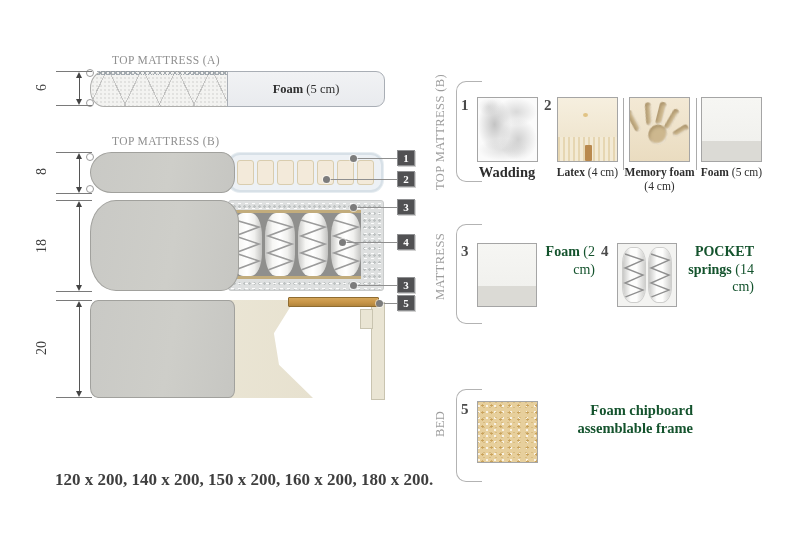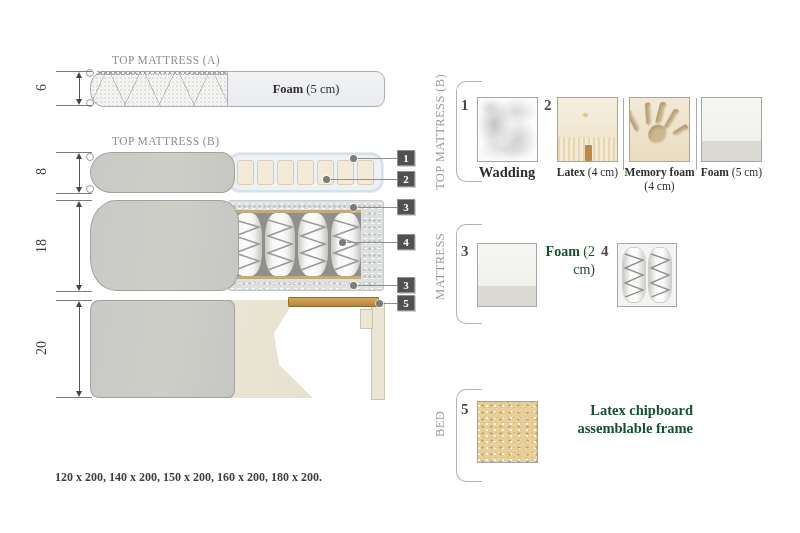--- a/index.html
+++ b/index.html
@@ -69,21 +69,21 @@
   
   .callout{position:absolute;width:18px;height:16px;background:#515153;color:#fff;
     font-size:11px;font-weight:bold;display:flex;align-items:center;justify-content:center;
     border:1px solid #8e8f91;box-sizing:border-box;box-shadow:1px 1px 0 rgba(180,180,180,.6);}
   .leader{position:absolute;height:1px;background:#8f8f8f;}
   .ldot{position:absolute;width:7px;height:7px;border-radius:50%;background:#7c7c7c;
         box-shadow:0 0 0 1px rgba(255,255,255,.55);}
 
   
   .foot1{font-size:13px;color:#8d8d8d;}
-  .foot2{font-size:12px;font-weight:bold;color:#3f3f3f;}
+  .foot2{font-size:17px;font-weight:bold;color:#3f3f3f;}
 
   
   .vtitle{position:absolute;writing-mode:vertical-rl;transform:rotate(180deg);
     font-size:12.5px;color:#9c9c9c;letter-spacing:.4px;white-space:nowrap;
     display:flex;align-items:center;justify-content:center;}
   .bracket{position:absolute;width:26px;border:1px solid #b3b3b3;border-right:none;
            border-radius:10px 0 0 10px;box-sizing:border-box;}
   .pnum{position:absolute;font-size:15px;font-weight:bold;color:#4a4a4a;}
   .pimg{position:absolute;border:1px solid #a5a5a5;box-sizing:border-box;overflow:hidden;}
   .plabel{position:absolute;font-size:11.5px;color:#2e2e2e;text-align:center;line-height:1.25;}
@@ -307,23 +307,26 @@
       <svg viewBox="0 0 22 54" style="position:absolute;inset:0;">
           <polyline points="2,6 20,12 2,20 20,27 2,35 20,42 2,49" fill="none" stroke="#8f8f8f" stroke-width="1.4"></polyline>
         </svg>
     </div>
     <div class="pouch" style="left:53%;">
       <svg viewBox="0 0 22 54" style="position:absolute;inset:0;">
           <polyline points="2,6 20,12 2,20 20,27 2,35 20,42 2,49" fill="none" stroke="#8f8f8f" stroke-width="1.4"></polyline>
         </svg>
     </div>
   </div>
+  <div class="plabel2" style="left:682px;top:243px;width:72px;">
+    <span class="b">POCKET springs</span> <span>(14 cm)</span>
+  </div>
 
   <div class="vtitle" style="left:430px;top:398px;width:20px;height:52px;">BED</div>
   <div class="bracket" style="left:456px;top:389px;height:93px;"></div>
 
   <div class="pnum" style="left:461px;top:401px;">5</div>
   <div class="pimg tex-chip" style="left:477px;top:401px;width:61px;height:62px;"></div>
   <div class="plabel2" style="left:543px;top:401px;width:150px;font-size:14.5px;">
-    <span class="b">Latex chipboard assemblable frame</span> <span></span>
+    <span class="b">Foam chipboard assemblable frame</span> <span></span>
   </div>
 
 </div>
 
 </body></html>

